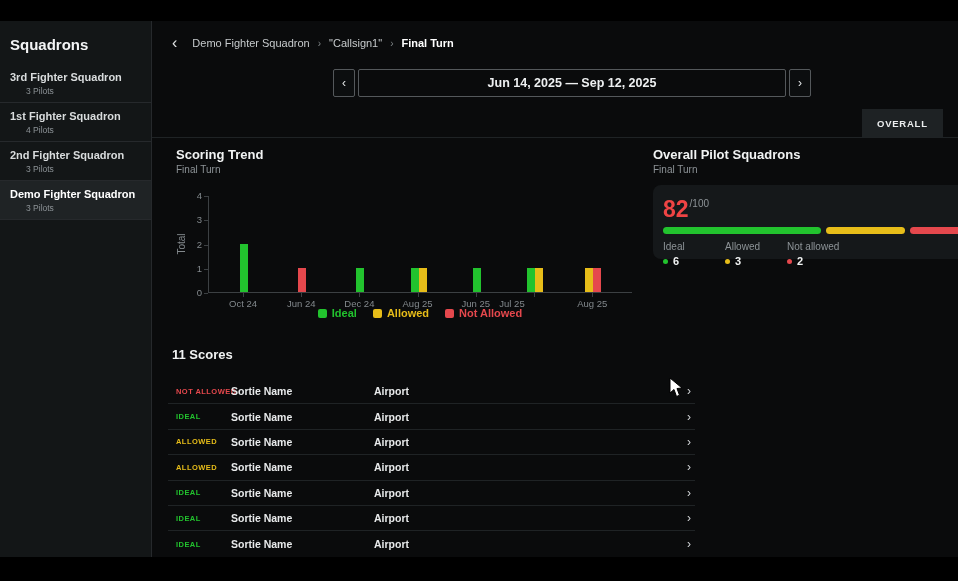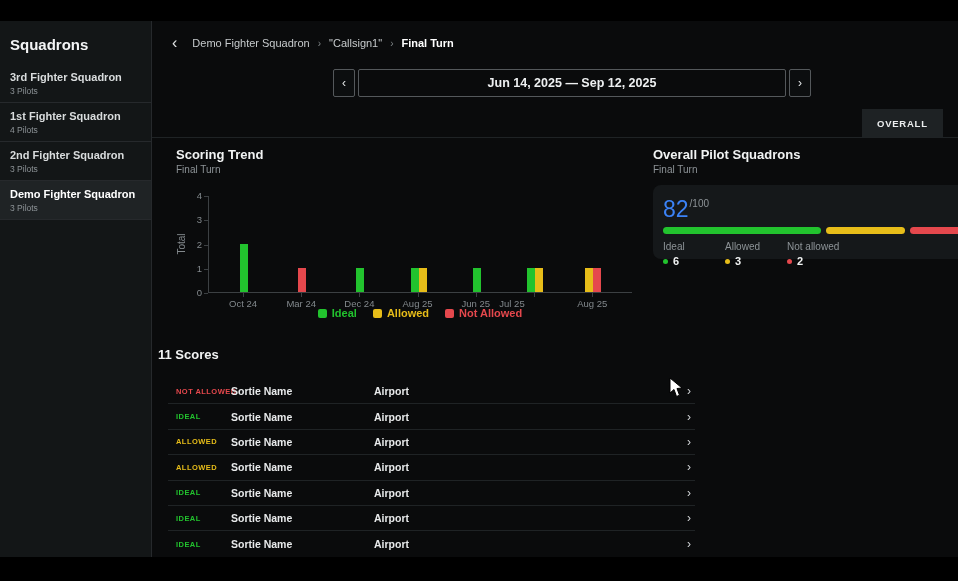--- a/index.html
+++ b/index.html
@@ -7,21 +7,21 @@
   .screen{position:relative;width:958px;height:581px;background:#000;overflow:hidden;}
   .app{position:absolute;top:21px;left:0;width:958px;height:536px;background:#0a0b0c;overflow:hidden;}
 
   
   .sidebar{position:absolute;left:0;top:0;width:152px;height:536px;background:#131617;border-right:1px solid #26292c;}
   .sidebar-title{padding:15px 10px 11px;font-size:15px;font-weight:700;color:#f4f5f6;}
   .sidebar-item{height:39px;padding:7px 10px 0;border-bottom:1px solid #26292c;cursor:pointer;}
   .sidebar-item.selected{background:#1f2325;}
   .sq-name{font-size:11px;font-weight:600;color:#d9dcdd;margin-bottom:3px;white-space:nowrap;}
   .sidebar-item.selected .sq-name{color:#ffffff;font-weight:700;}
-  .sq-pilots{font-size:8.5px;color:#8d9397;}
+  .sq-pilots{font-size:8.5px;color:#8d9397;margin-left:16px;}
 
   
   .main{position:absolute;left:152px;top:0;width:806px;height:536px;}
 
   .topbar{position:absolute;left:20px;top:15px;display:flex;align-items:center;gap:15px;}
   .back{color:#dfe2e3;font-size:16px;line-height:14px;cursor:pointer;}
   .crumbs{display:flex;align-items:center;gap:8px;font-size:11px;color:#c6cacc;}
   .crumb{white-space:nowrap;}
   .crumb.current{color:#ffffff;font-weight:700;}
   .sep{color:#7e8486;font-size:10px;}
@@ -47,21 +47,21 @@
   .xtick-mark{position:absolute;width:1px;height:4px;background:#3c4043;}
   .xlabel{position:absolute;font-size:9.5px;color:#83898d;transform:translateX(-50%);white-space:nowrap;}
   .ylab{position:absolute;left:29px;top:223px;font-size:10px;color:#83898d;transform:translate(-50%,-50%) rotate(-90deg);}
   .legend{position:absolute;left:56px;top:286px;width:424px;display:flex;justify-content:center;align-items:center;gap:16px;}
   .leg-item{display:flex;align-items:center;gap:5px;font-size:11px;font-weight:600;}
   .leg-swatch{width:9px;height:9px;border-radius:2px;display:inline-block;}
 
   
   .card{position:absolute;left:501px;top:164px;width:332px;height:74px;background:#15181a;border-radius:8px;padding:8px 10px;}
   .score-row{line-height:22px;}
-  .score{font-size:23px;font-weight:400;color:#3b82f6;}
+  .score{font-size:23px;font-weight:700;color:#ef4444;}
   .score-max{font-size:10px;color:#8d9397;vertical-align:10px;margin-left:1px;}
   .segbar{display:flex;gap:5px;width:300px;height:7px;margin-top:4px;}
   .seg{height:7px;border-radius:4px;}
   .stats{display:flex;margin-top:7px;}
   .stat{min-width:62px;}
   .stat:last-child{min-width:0;}
   .stat-label{font-size:10px;color:#8d9397;margin-bottom:3px;white-space:nowrap;}
   .stat-val{display:flex;align-items:center;gap:5px;font-size:11px;font-weight:700;color:#f0f2f2;}
   .dot{width:5px;height:5px;border-radius:50%;display:inline-block;}
 
@@ -148,21 +148,21 @@
           <div class="ytick-mark" style="left: 52px; top: 247.75px;"></div>
           <div class="ytick-label" style="left: 20px; top: 217.5px;">2</div>
           <div class="ytick-mark" style="left: 52px; top: 223.5px;"></div>
           <div class="ytick-label" style="left: 20px; top: 193.25px;">3</div>
           <div class="ytick-mark" style="left: 52px; top: 199.25px;"></div>
           <div class="ytick-label" style="left: 20px; top: 169px;">4</div>
           <div class="ytick-mark" style="left: 52px; top: 175px;"></div>
           <span class="ylab">Total</span>
           <div class="xlabel" style="left: 91px; top: 277px;">Oct 24</div>
           <div class="xtick-mark" style="left: 91px; top: 272px;"></div>
-          <div class="xlabel" style="left: 149.2px; top: 277px;">Mar 24</div>
+          <div class="xlabel" style="left: 149.2px; top: 277px;">Jun 24</div>
           <div class="xtick-mark" style="left: 149.2px; top: 272px;"></div>
           <div class="xlabel" style="left: 207.4px; top: 277px;">Dec 24</div>
           <div class="xtick-mark" style="left: 207.4px; top: 272px;"></div>
           <div class="xlabel" style="left: 265.6px; top: 277px;">Aug 25</div>
           <div class="xtick-mark" style="left: 265.6px; top: 272px;"></div>
           <div class="xlabel" style="left: 323.8px; top: 277px;">Jun 25</div>
           <div class="xtick-mark" style="left: 323.8px; top: 272px;"></div>
           <div class="xlabel" style="left: 360px; top: 277px;">Jul 25</div>
           <div class="xtick-mark" style="left: 382px; top: 272px;"></div>
           <div class="xlabel" style="left: 440.2px; top: 277px;">Aug 25</div>
@@ -212,21 +212,21 @@
             <div class="stat">
               <div class="stat-label">Not allowed</div>
               <div class="stat-val">
                 <span class="dot" style="background: rgb(229, 72, 77);"></span>
                 <span>2</span>
               </div>
             </div>
           </div>
       </div>
 
-      <div class="sec-title" style="left:6px;top:326px;text-align:center;">11 Scores</div>
+      <div class="sec-title" style="left:20px;top:326px;text-align:center;">11 Scores</div>
       <div class="rows" id="rows">
           <div class="row">
             <span class="badge" style="color: rgb(229, 72, 77);">NOT ALLOWED</span>
             <span class="cell">Sortie Name</span>
             <span class="cell">Airport</span>
             <span class="row-chev">›</span>
           </div>
           <div class="row">
             <span class="badge" style="color: rgb(34, 195, 46);">IDEAL</span>
             <span class="cell">Sortie Name</span>

